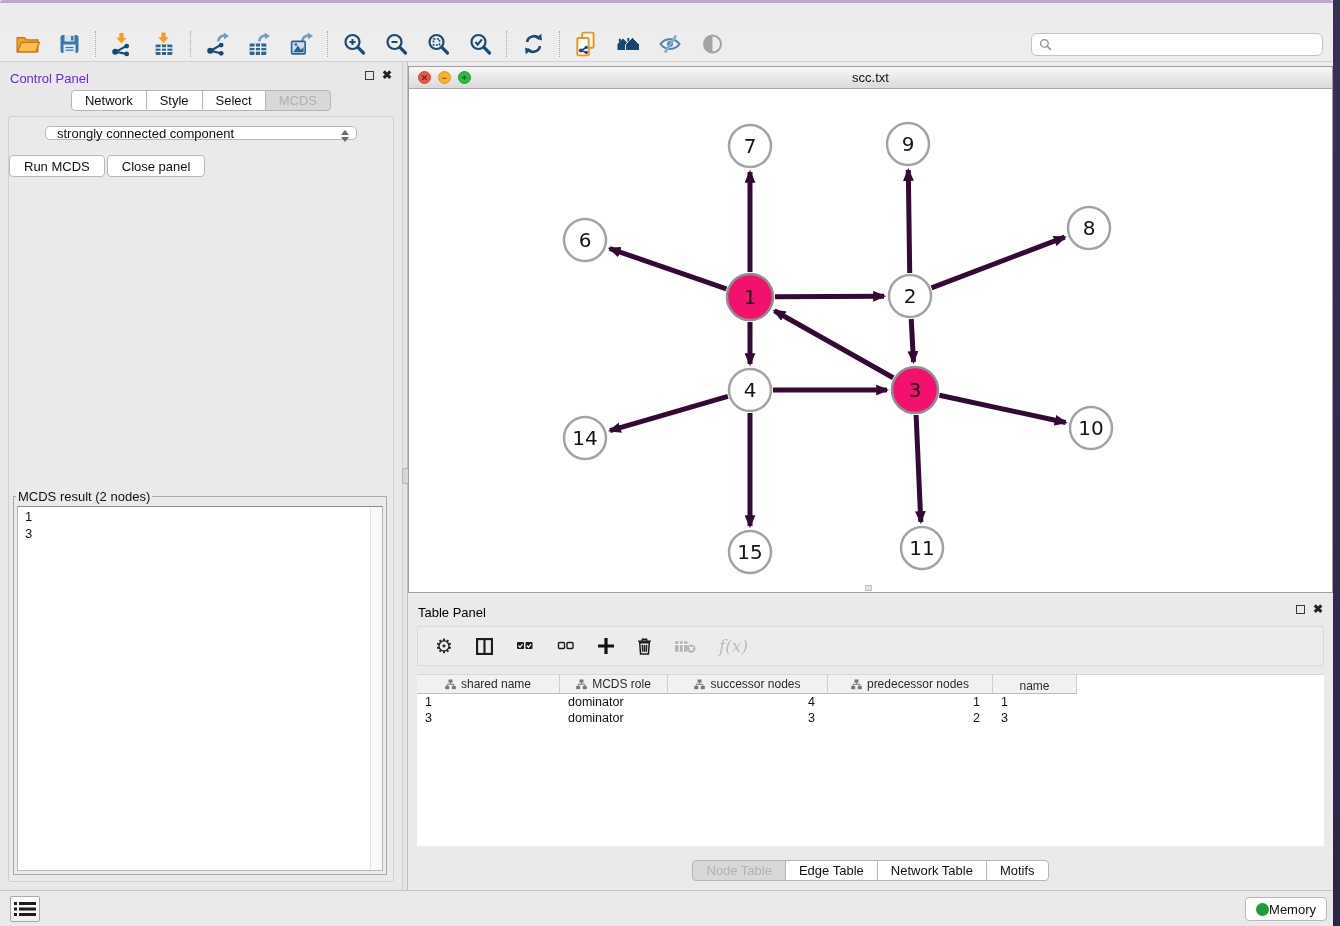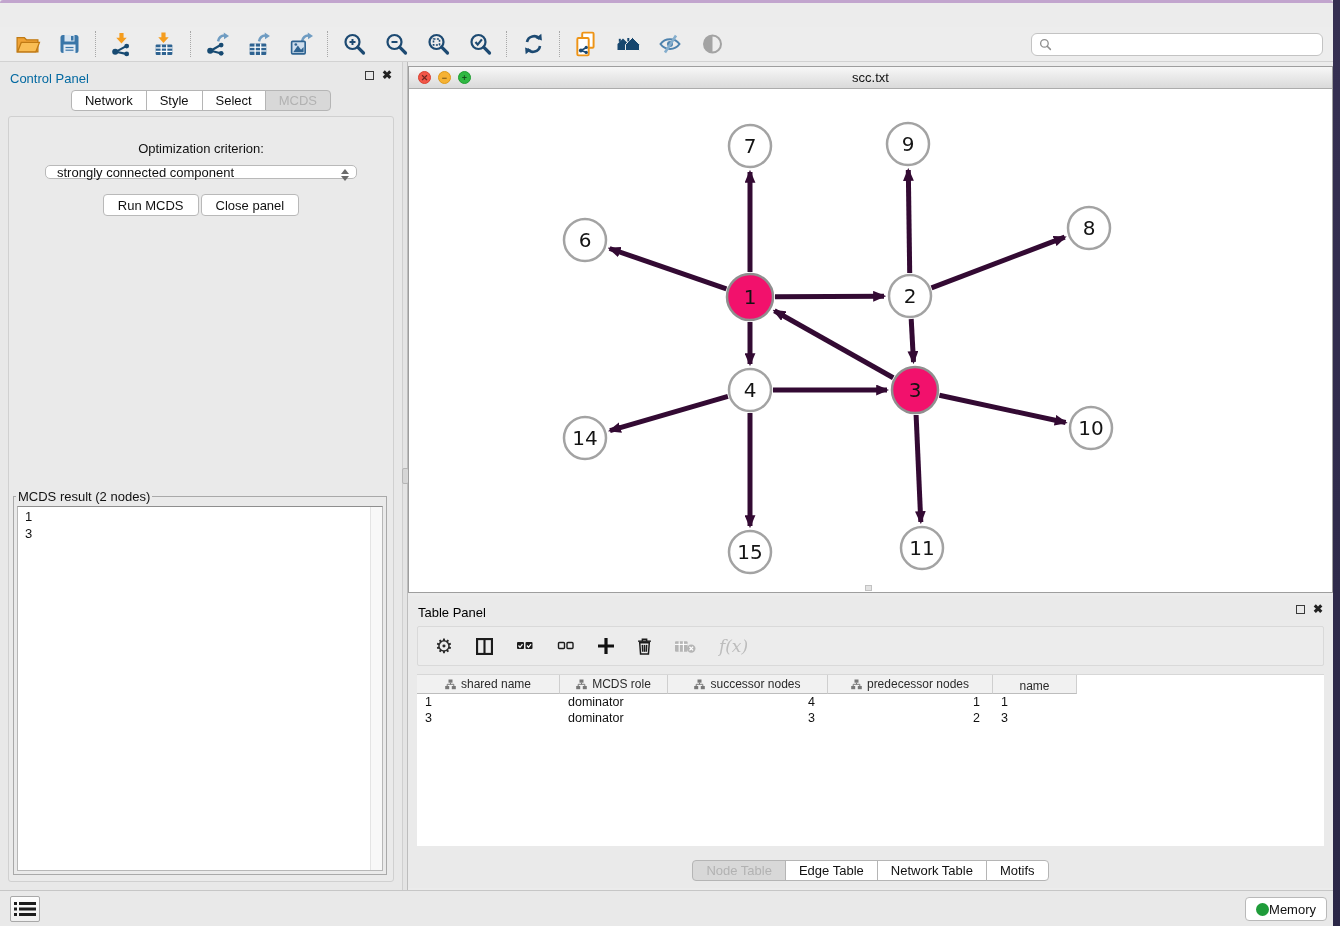--- a/index.html
+++ b/index.html
@@ -27,21 +27,21 @@
             border:1px solid #c3c3c3; border-radius:6px; display:flex; align-items:center; padding-left:7px; }
   .search input { border:none; outline:none; background:transparent; flex:1; height:100%;
                   font-size:13px; padding-left:5px; }
 
   
   .main { position:absolute; left:0; top:62px; width:100%; height:828px; }
 
   
   .cpanel { position:absolute; left:0; top:0; bottom:0; width:402px; background:#e8e8e8; }
   .panel-head { position:relative; height:28px; }
-  .panel-head .ptitle { position:absolute; left:10px; top:9px; font-size:13px; color:#0369a1; }
+  .panel-head .ptitle { position:absolute; left:10px; top:9px; font-size:13px; color:#6d28d9; }
   .panel-icons { position:absolute; right:10px; top:8px; display:flex; gap:8px; align-items:center; }
   .float-ic { width:9px; height:9px; border:1.5px solid #3a3a3a; background:transparent; display:inline-block; }
   .close-ic { font-size:12px; font-weight:bold; color:#222; line-height:10px; cursor:pointer; }
 
   .seg { display:flex; justify-content:center; }
   .seg .segbtn { background:#fff; border:1px solid #b5b5b5; margin-left:-1px; font-size:13px;
                  color:#111; padding:2px 13px; height:21px; cursor:pointer; }
   .seg .segbtn:first-child { border-radius:4px 0 0 4px; margin-left:0; }
   .seg .segbtn:last-child { border-radius:0 4px 4px 0; }
   .seg .segbtn.sel-disabled { background:#d8d8d8; color:#b2b2b2; }
@@ -49,21 +49,21 @@
   .cbody { position:absolute; left:8px; right:8px; top:54px; bottom:8px; background:#eaeaea;
            border:1px solid #d0d0d0; border-radius:3px; }
   .opt-label { text-align:center; margin-top:24px; font-size:13px; color:#111; }
   .dropdown { position:relative; margin:9px auto 15px; width:312px; height:14px; background:#fff;
               border:1px solid #b9b9b9; border-radius:5px; font-size:13px; color:#111;
               display:flex; align-items:center; padding-left:11px; cursor:pointer;text-align:center; }
   .stepper { position:absolute; right:7px; top:3px; display:flex; flex-direction:column; gap:2px; }
   .stepper i { width:0; height:0; border-left:4px solid transparent; border-right:4px solid transparent; display:block; }
   .step-up { border-bottom:5px solid #6b6b6b; }
   .step-dn { border-top:5px solid #6b6b6b; }
-  .btn-row { display:flex; justify-content:center; gap:2px; margin-top:10px; }
+  .btn-row { display:flex; justify-content:flex-start; gap:2px; margin-top:10px; }
   .pushbtn { background:#fff; border:1px solid #b9b9b9; border-radius:4px; height:22px;
              font-size:13px; color:#111; padding:0 14px; cursor:pointer; }
 
   .result-box { position:absolute; left:4px; right:6px; top:372px; bottom:6px;
                 border:1px solid #a9a9a9; }
   .result-box legend { font-size:13px; color:#111; padding:0 2px; margin-left:2px; }
   .result-area { position:absolute; left:3px; right:3px; top:2px; bottom:3px; background:#fff;
                  border:1px solid #b7b7b7; border-top-color:#8e8e8e; }
   .result-text { font-size:13px; color:#111; line-height:16.5px; padding:2px 0 0 7px; white-space:pre; }
   .result-scroll { position:absolute; right:0; top:0; bottom:0; width:12px; background:#f8f8f8;
@@ -309,21 +309,20 @@
             <span class="close-ic">✖</span>
           </span>
         </div>
         <div class="seg" id="control-tabs">
             <button class="segbtn">Network</button>
             <button class="segbtn">Style</button>
             <button class="segbtn">Select</button>
             <button class="segbtn sel-disabled">MCDS</button>
           </div>
         <div class="cbody">
-          <div class="opt-label">Optimization criterion:</div>
           <div class="dropdown">
             <span>strongly connected component</span>
             <span class="stepper">
                 <i class="step-up"></i>
                 <i class="step-dn"></i>
               </span>
           </div>
           <div class="btn-row">
             <button class="pushbtn">Run MCDS</button>
             <button class="pushbtn">Close panel</button>

